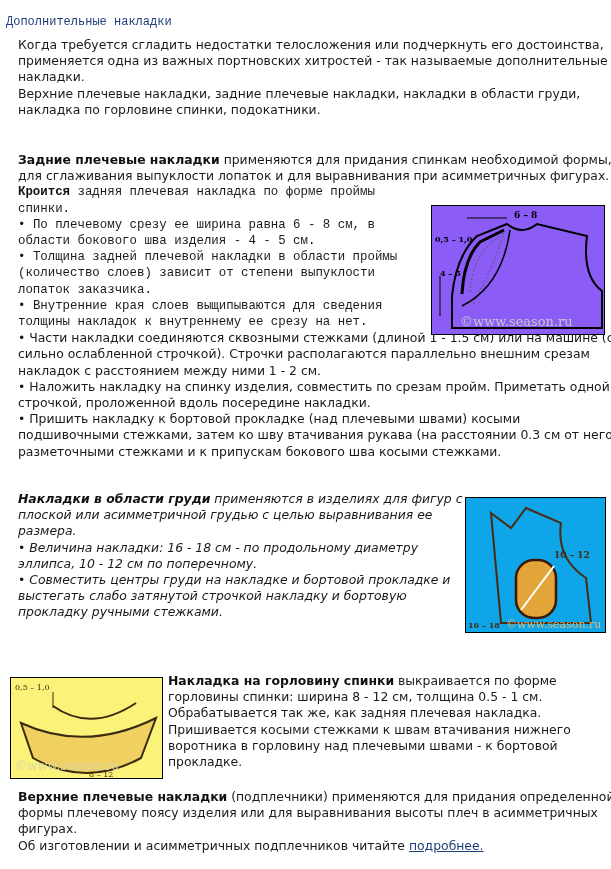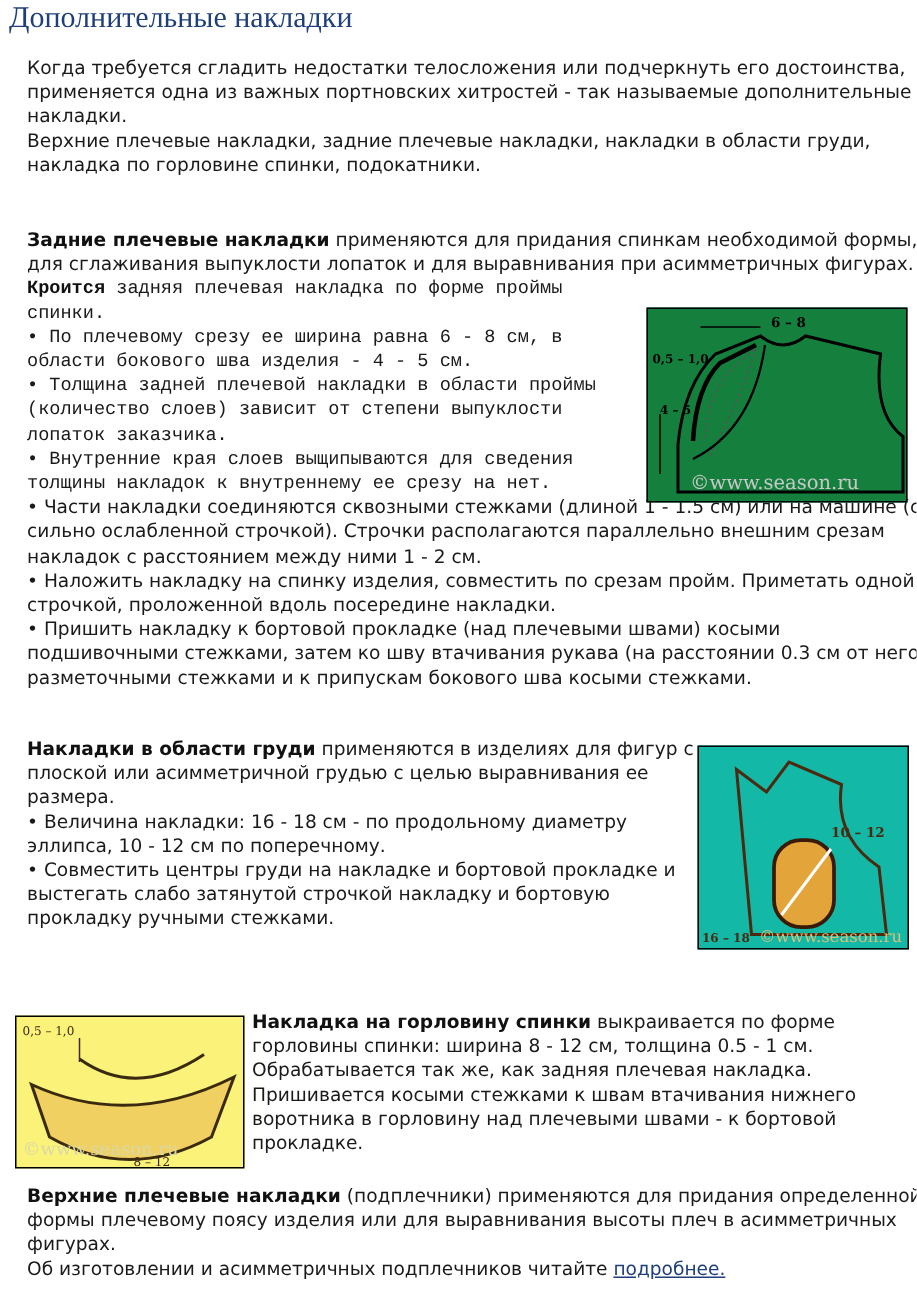--- a/index.html
+++ b/index.html
@@ -2,29 +2,29 @@
 <html><head>
 <meta charset="utf-8">
 <style>
   html, body { margin: 0; padding: 0; background: #ffffff; }
   body {
     width: 611px; height: 869px; overflow: hidden; position: relative;
     font-family: "DejaVu Sans", sans-serif; font-size: 12.4px; color: #1a1a1a;
     line-height: 16.2px;
   }
   .title {
-    position: absolute; left: 6px; top: 2px;
-    font-family: Liberation Serif, serif; font-size: 20px; color: #1f3f7a;
+    position: absolute; left: 6px; top: 12px;
+    font-family: Liberation Mono, monospace; font-size: 12px; color: #1f3f7a;
     font-weight: normal; margin: 0; line-height: 20px;
   }
   .block { position: absolute; left: 18px; }
   p { margin: 0; }
   b { font-weight: bold; color: #111; }
-  .fig { position: absolute; border: 1px solid #000; background: #15803d; overflow: hidden; }
-  .yellow { background: #14b8a6; }
+  .fig { position: absolute; border: 1px solid #000; background: #8b5cf6; overflow: hidden; }
+  .yellow { background: #0ea5e9; }
   .lightyellow { background: #fbf27a; }
   a.more { color: #1f3f7a; }
   .bul::before { content: "• "; }
 </style>
 </head>
 <body>
 
 <h1 class="title">Дополнительные накладки</h1>
 
 <div class="block" style="top:37px; width:600px;">
@@ -53,21 +53,21 @@
     <path d="M30 100 Q70 80 78 24" fill="none" stroke="#000" stroke-width="1.5"></path>
     <line x1="35" y1="12" x2="75" y2="12" stroke="#000" stroke-width="1"></line>
     <line x1="8" y1="70" x2="8" y2="110" stroke="#000" stroke-width="1"></line>
     <text x="82" y="12" font-size="9" font-weight="bold" font-family="DejaVu Serif, serif">6 – 8</text>
     <text x="3" y="36" font-size="8" font-weight="bold" font-family="DejaVu Serif, serif">0,5 – 1,0</text>
     <text x="8" y="70" font-size="8" font-weight="bold" font-family="DejaVu Serif, serif">4 – 5</text>
     <text x="28" y="120" font-size="13" fill="#c8c8c8" font-family="DejaVu Serif, serif">©www.season.ru</text>
   </svg>
 </div>
 
-<div class="block" style="top:491px; width:450px;">
+<div class="block" style="top:491px; width:450px;font-style:italic;">
   <p><b>Накладки в области груди</b><span> применяются в изделиях для фигур с плоской или асимметричной грудью с целью выравнивания ее размера.</span></p>
   <p class="bul">Величина накладки: 16 - 18 см - по продольному диаметру эллипса, 10 - 12 см по поперечному.</p>
   <p class="bul">Совместить центры груди на накладке и бортовой прокладке и выстегать слабо затянутой строчкой накладку и бортовую прокладку ручными стежками.</p>
 </div>
 
 <div class="fig yellow" style="left:465px; top:497px; width:139px; height:134px;">
   <svg width="139" height="134" viewBox="0 0 139 134">
     <path d="M25 15 L45 30 L60 10 L95 25 Q90 60 120 80 L125 125 L35 125 Q30 70 25 15 Z" fill="none" stroke="#4a2a10" stroke-width="2"></path>
     <rect x="50" y="62" width="40" height="58" rx="18" fill="#e3a53a" stroke="#3a1a05" stroke-width="2.5"></rect>
     <line x1="55" y1="112" x2="88" y2="68" stroke="#fff" stroke-width="2"></line>

